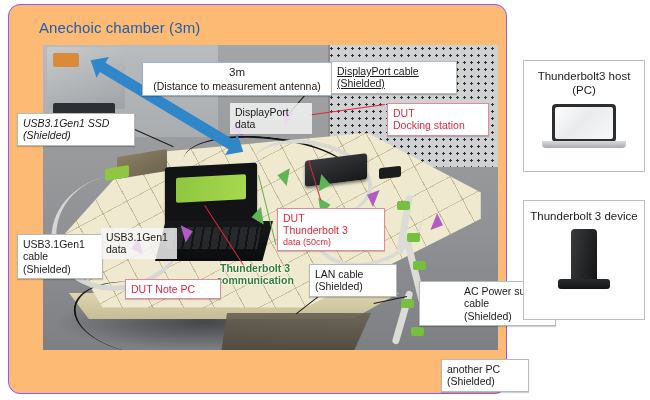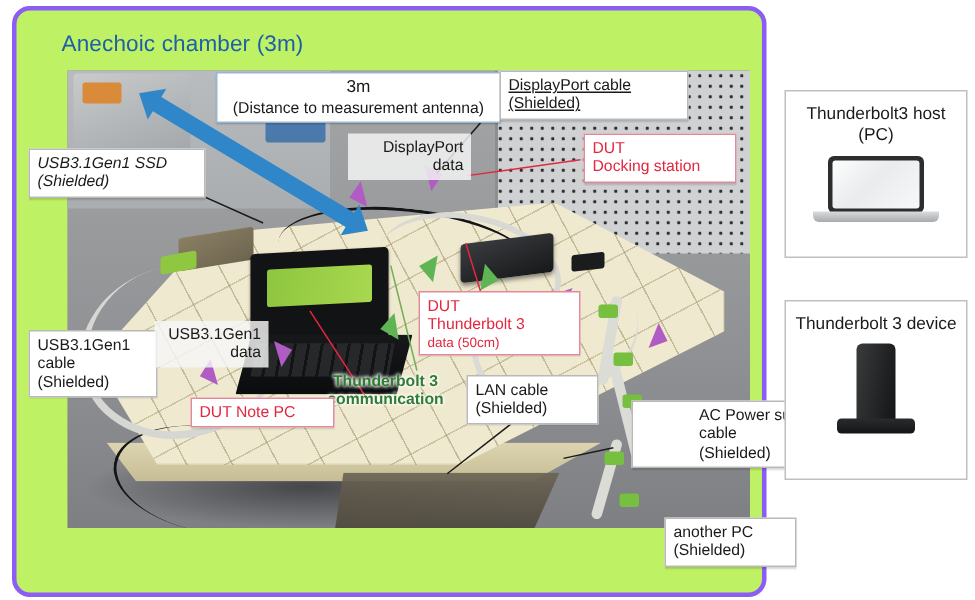--- a/index.html
+++ b/index.html
@@ -7,22 +7,22 @@
     width:650px;height:400px;
     background:#ffffff;
     font-family:"Liberation Sans", sans-serif;
     overflow:hidden;
   }
   .root{position:relative;width:650px;height:400px;}
 
   
   .left-panel{
     position:absolute;left:8px;top:4px;width:497px;height:388px;
-    background:#bef264;
-    border:3px solid #8b5cf6;
+    background:#fdba74;
+    border:1px solid #8b5cf6;
     border-radius:12px;
   }
   .panel-title{
     position:absolute;left:30px;top:14px;
     font-size:15px;color:#1f5fa9;letter-spacing:.1px;
     white-space:nowrap;
   }
 
   
   .photo{
@@ -188,23 +188,24 @@
   .arrow-a-usb{left:96px;top:188px;width:46px;height:14px;transform:rotate(-16deg);}
   .arrow-a-lan{left:330px;top:158px;width:64px;height:14px;transform:rotate(22deg);}
   .arrow-a-tb{left:218px;top:158px;width:60px;height:16px;transform:rotate(-9deg);}
   .arrow-a-tb2{left:244px;top:128px;width:34px;height:14px;transform:rotate(10deg);}
 
   
   .cb{
     position:absolute;background:#ffffff;border:1px solid #b9b9b9;
     font-size:10.5px;line-height:1.18;color:#1a1a1a;padding:3px 5px;
     box-shadow:0 1px 1px rgba(0,0,0,.18);
+    margin-top:16px;
   }
   .cb.red{border:1.5px solid #e2899a;color:#e2273f;}
-  .cb.plain{background:rgba(246,246,246,.82);border:none;box-shadow:none;color:#1a1a1a;text-align:right;}
+  .cb.plain{background:rgba(246,246,246,.82);border:none;box-shadow:none;color:#1a1a1a;}
   .cb.green-txt{background:transparent;border:none;box-shadow:none;color:#2f7d32;font-weight:bold;font-size:10.5px;text-shadow:0 0 3px #fff,0 0 3px #fff,0 0 2px #fff;}
   .cb.center{text-align:center;}
   .small{font-size:9px;}
 
   .cb-3m{left:133px;top:41px;width:178px;border:1px solid #9bb6d0;}
   .cb-3m .l1{font-size:11.5px;}
   .cb-dpcable{left:322px;top:40px;width:114px;text-decoration:underline;}
   .cb-ssd{left:8px;top:92px;width:106px;font-style:italic;}
   .cb-dpdata{left:221px;top:82px;width:72px;}
   .cb-dut-dock{left:378px;top:82px;width:90px;}

